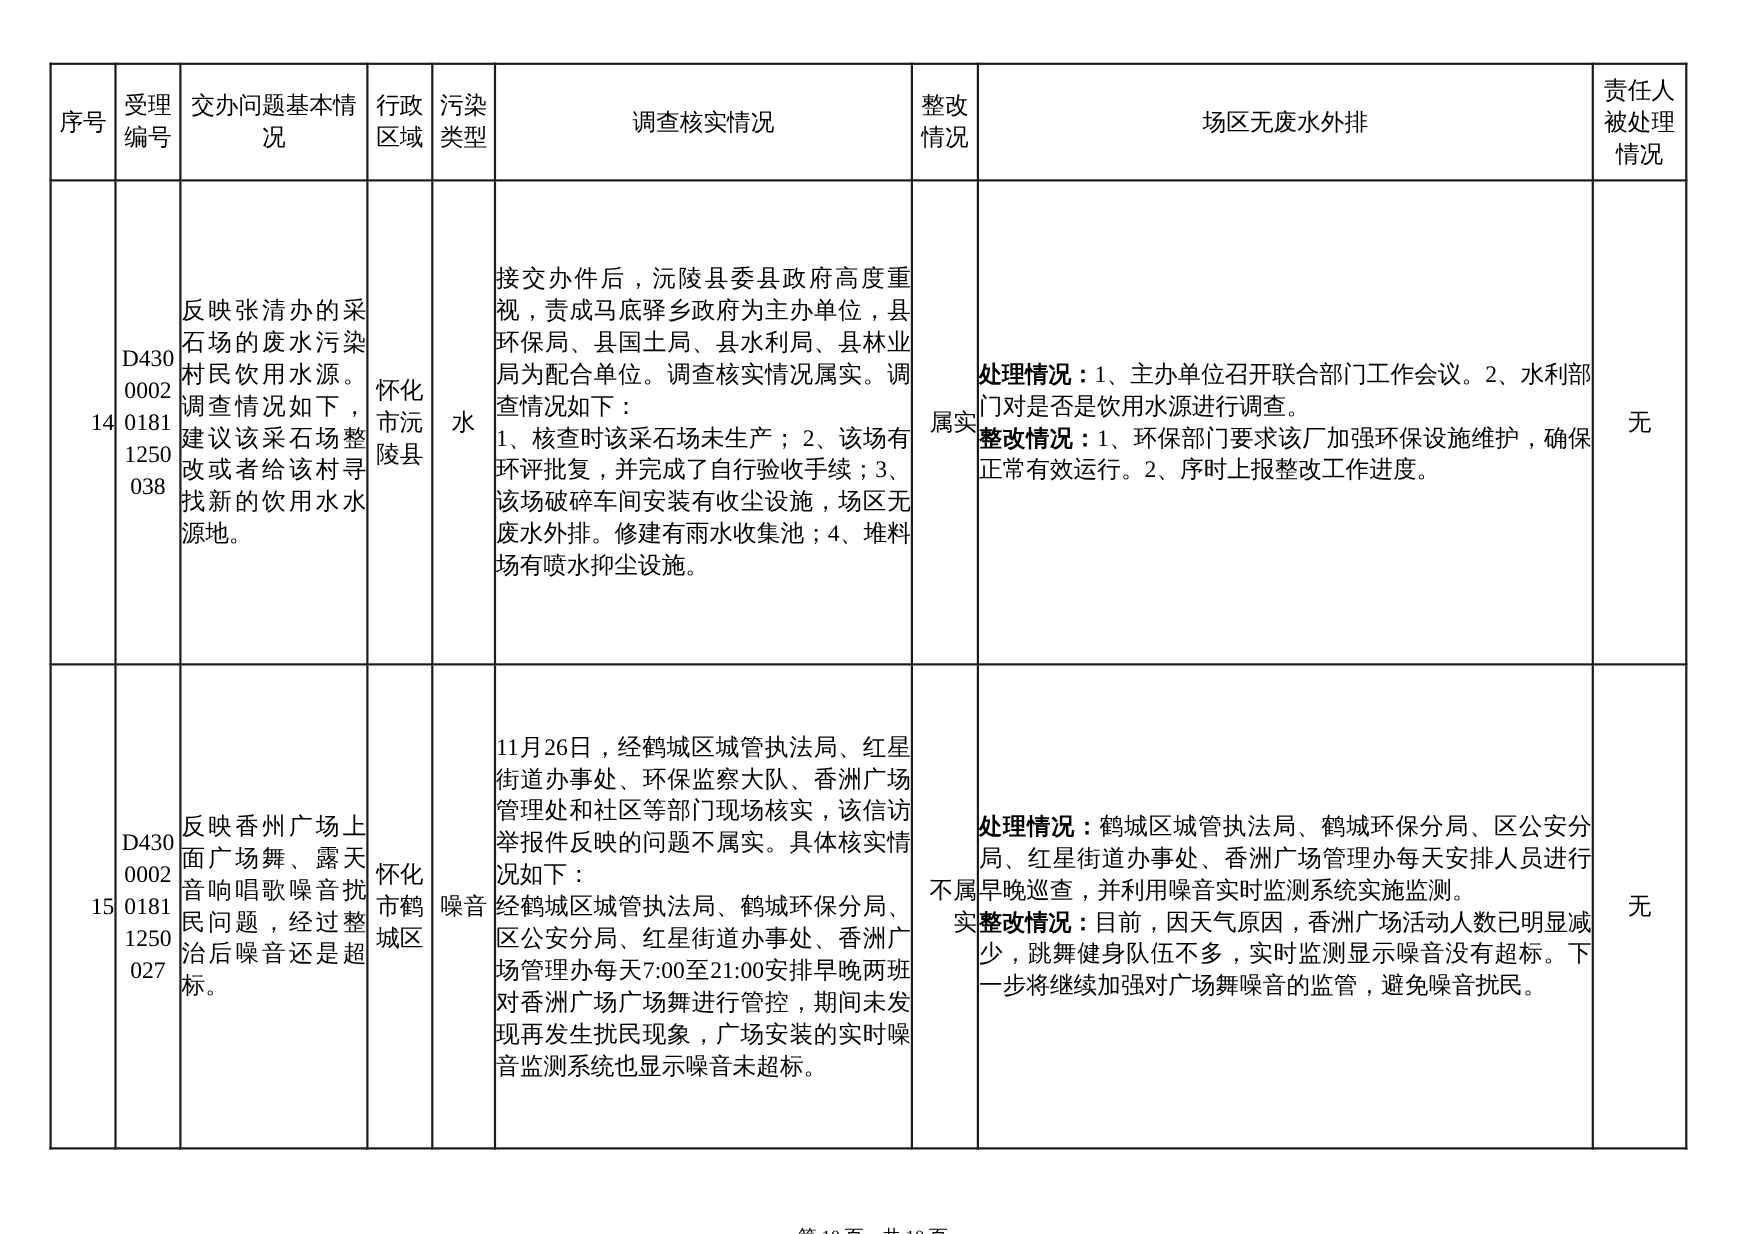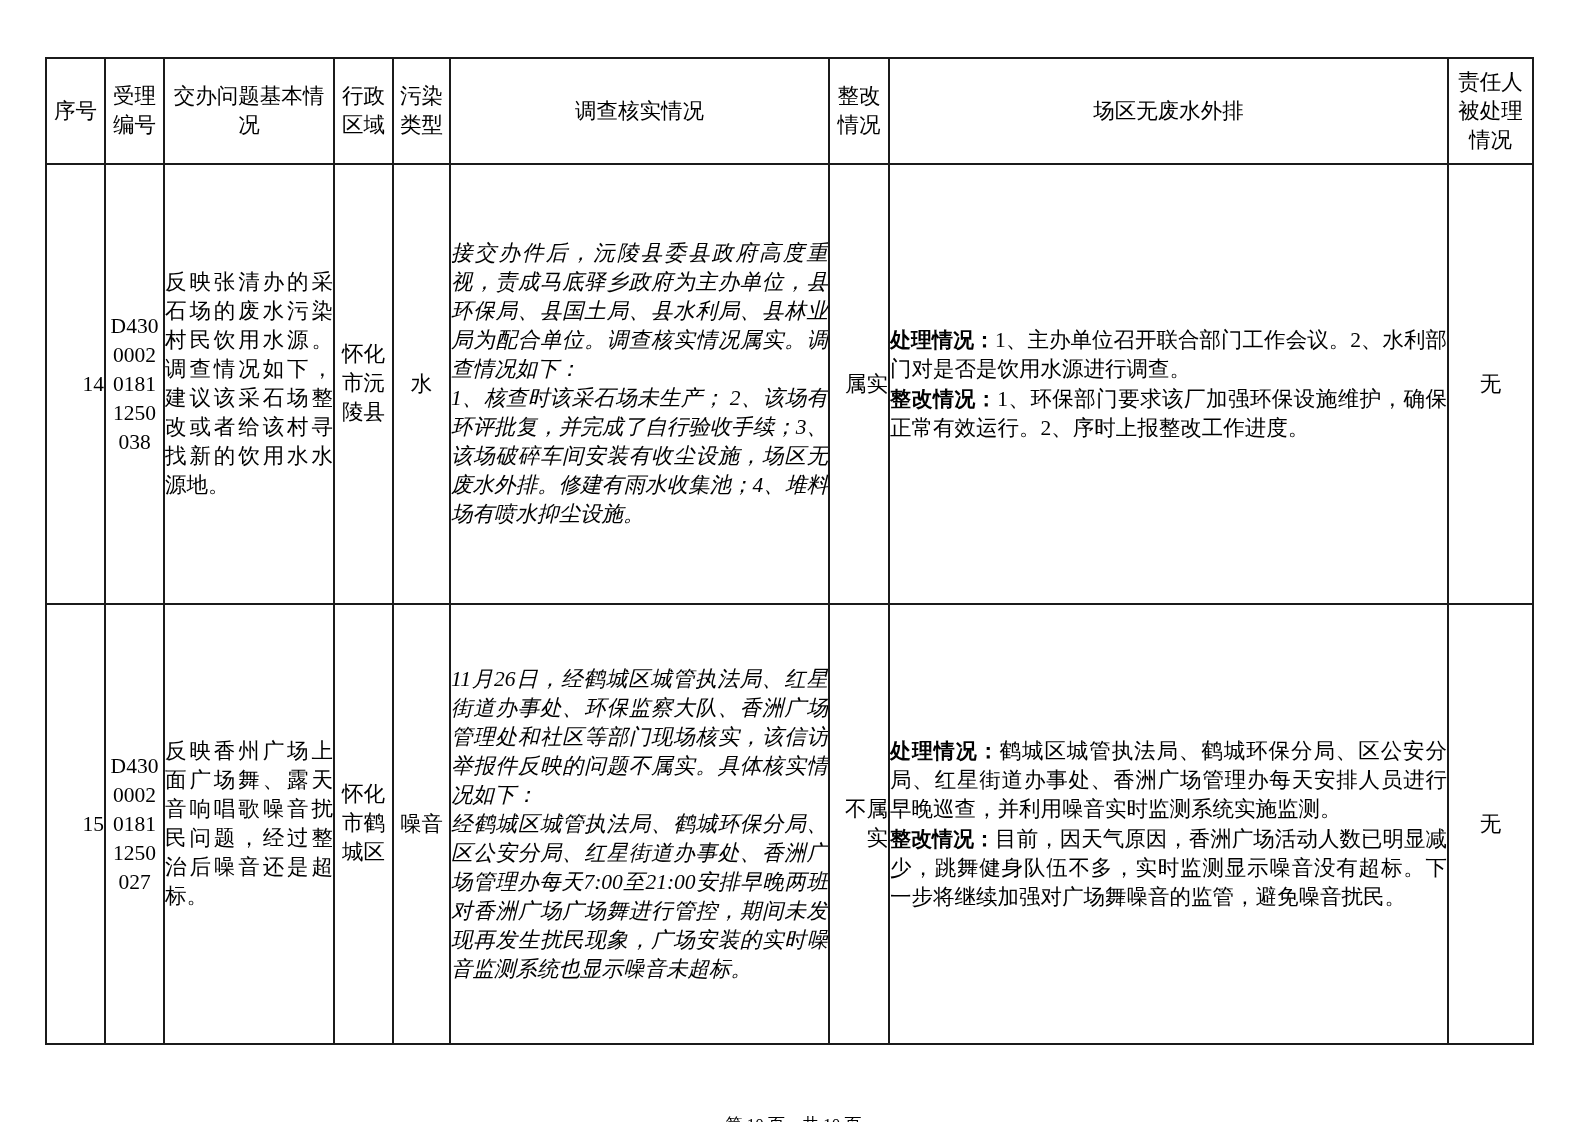--- a/index.html
+++ b/index.html
@@ -33,23 +33,23 @@
     vertical-align: middle;
     padding: 0;
     overflow: hidden;
   }
   tr.hdr { height: 106px; }
   tr.datarow { height: 440px; }
   th.hcell { text-align: center; padding: 0 4px; }
   .c-seq     { text-align: right; }
   .c-caseno  { text-align: center; white-space: pre-line; margin-top: 16px; }
   .c-problem { text-align: justify; padding: 0 6px; }
-  .c-region  { text-align: center; padding: 0 6px; font-family: Liberation Mono, monospace; }
+  .c-region  { text-align: center; padding: 0 6px; }
   .c-type    { text-align: center; }
-  .c-invest  { text-align: justify; white-space: pre-wrap; padding: 0 5px; font-style: italic; }
+  .c-invest  { text-align: justify; white-space: pre-wrap; padding: 0 5px; }
   .c-verified{ text-align: right; padding: 0 6px; }
   .c-handle  { text-align: justify; padding: 0 8px; }
   .c-resp    { text-align: center; }
   .para { margin: 0; }
   .lbl {
     font-weight: 700;
     font-family: "Liberation Sans", sans-serif;
     font-size: 21px;
   }
   .footer {

